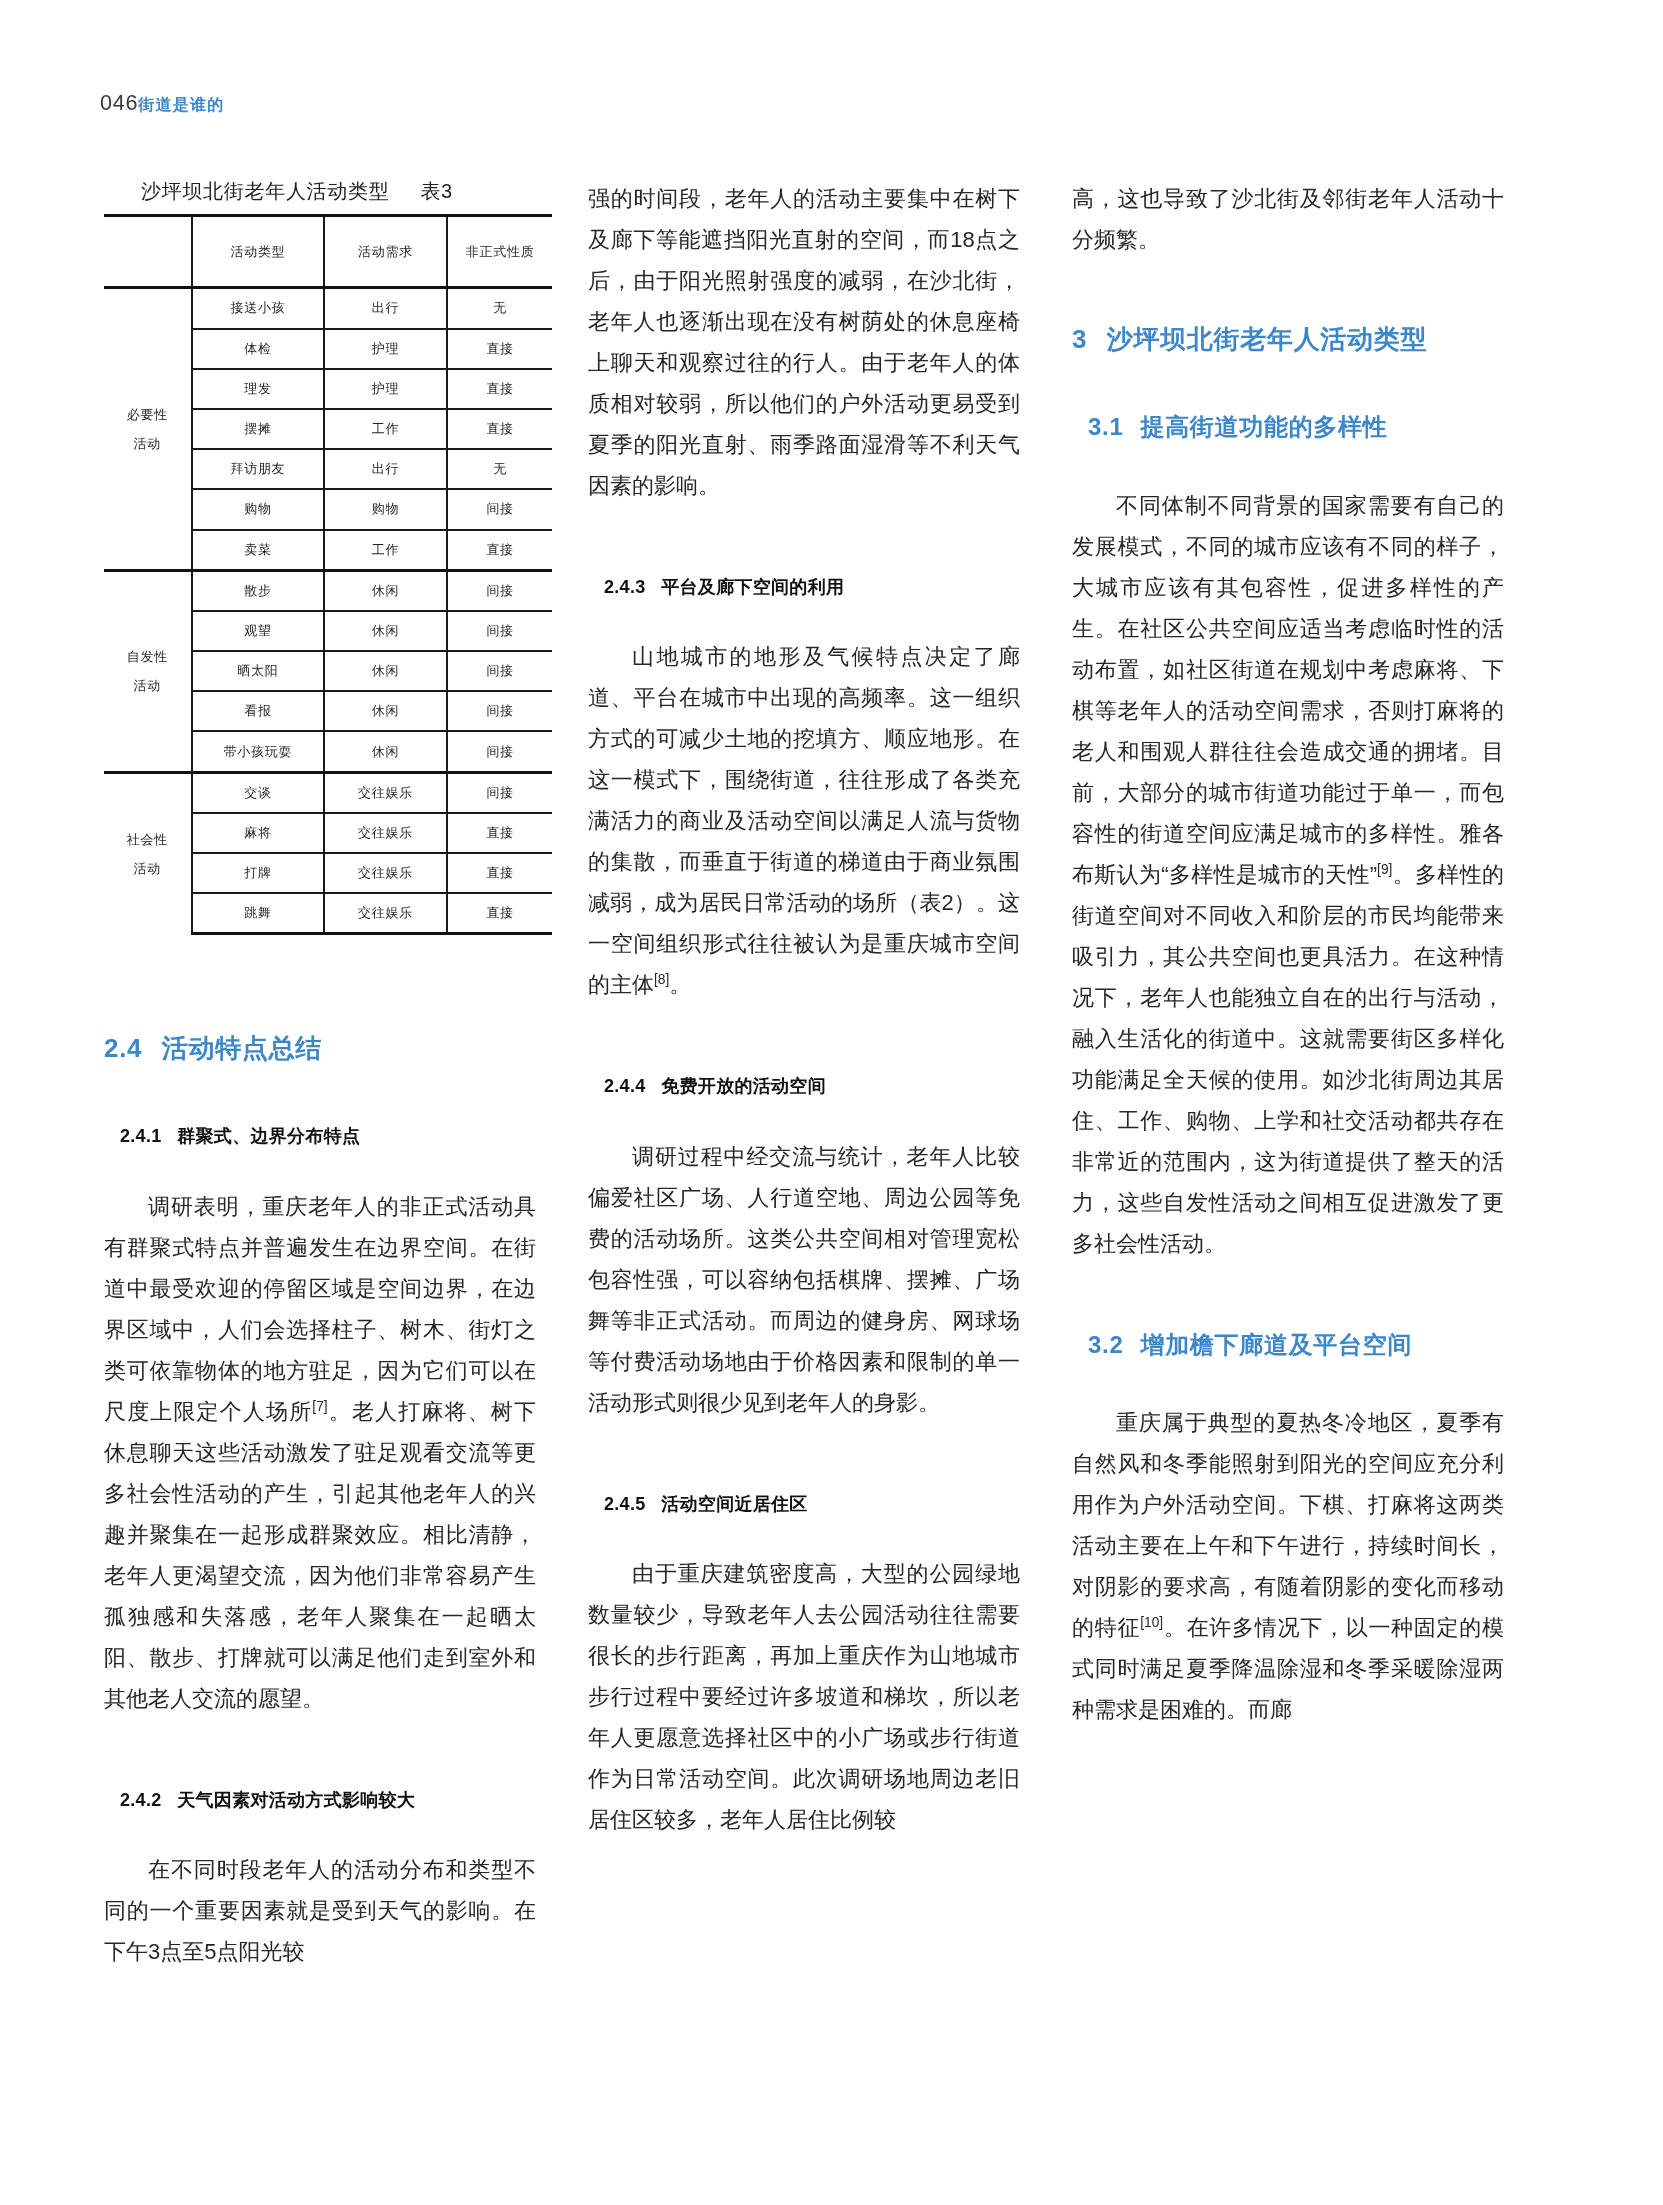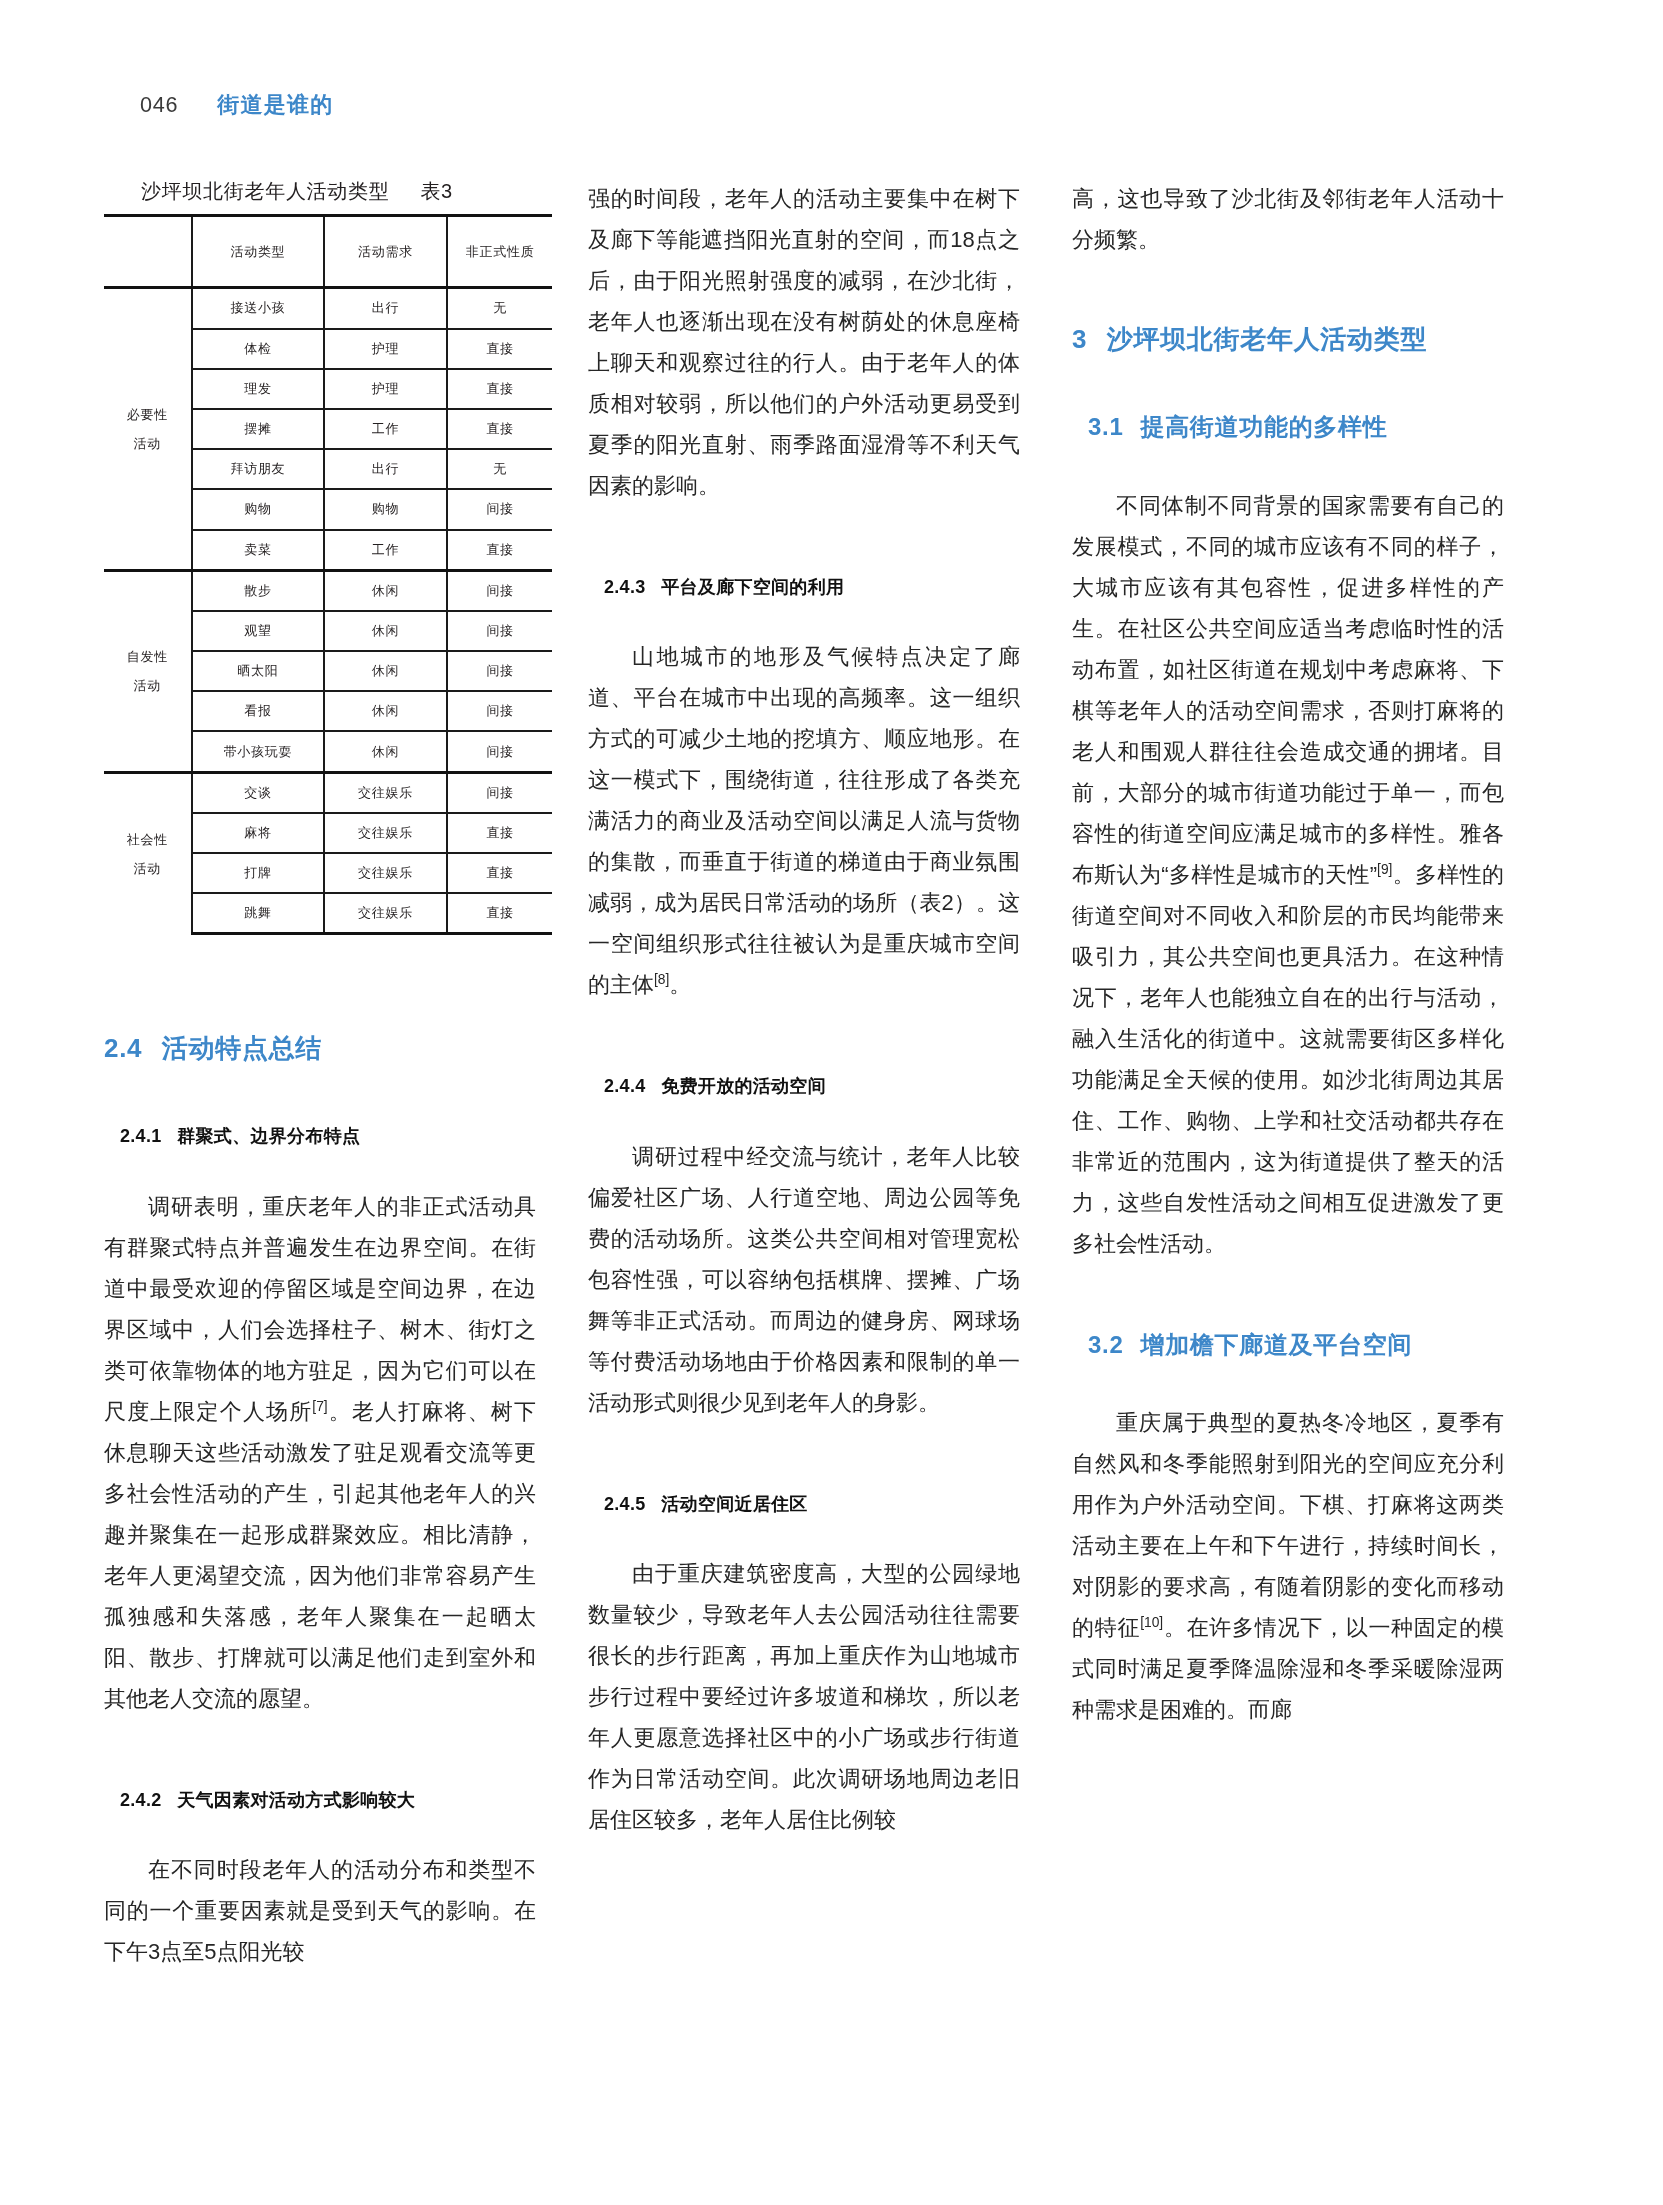--- a/index.html
+++ b/index.html
@@ -20,30 +20,28 @@
     overflow: hidden;
   }
 
   
   .page-header {
     position: absolute;
     top: 90px;
     left: 100px;
     display: flex;
     align-items: baseline;
-    gap: 39px;
-    margin-left: 40px;
   }
   .page-number {
     font-size: 21.6px;
     color: #3b3b3b;
     letter-spacing: 0.7px;
   }
   .header-title {
-    font-size: 22px;
+    font-size: 16px;
     color: #3d87c9;
     font-weight: bold;
     letter-spacing: 1.3px;
   }
 
   
   .columns {
     position: absolute;
     top: 178px;
     left: 104px;

